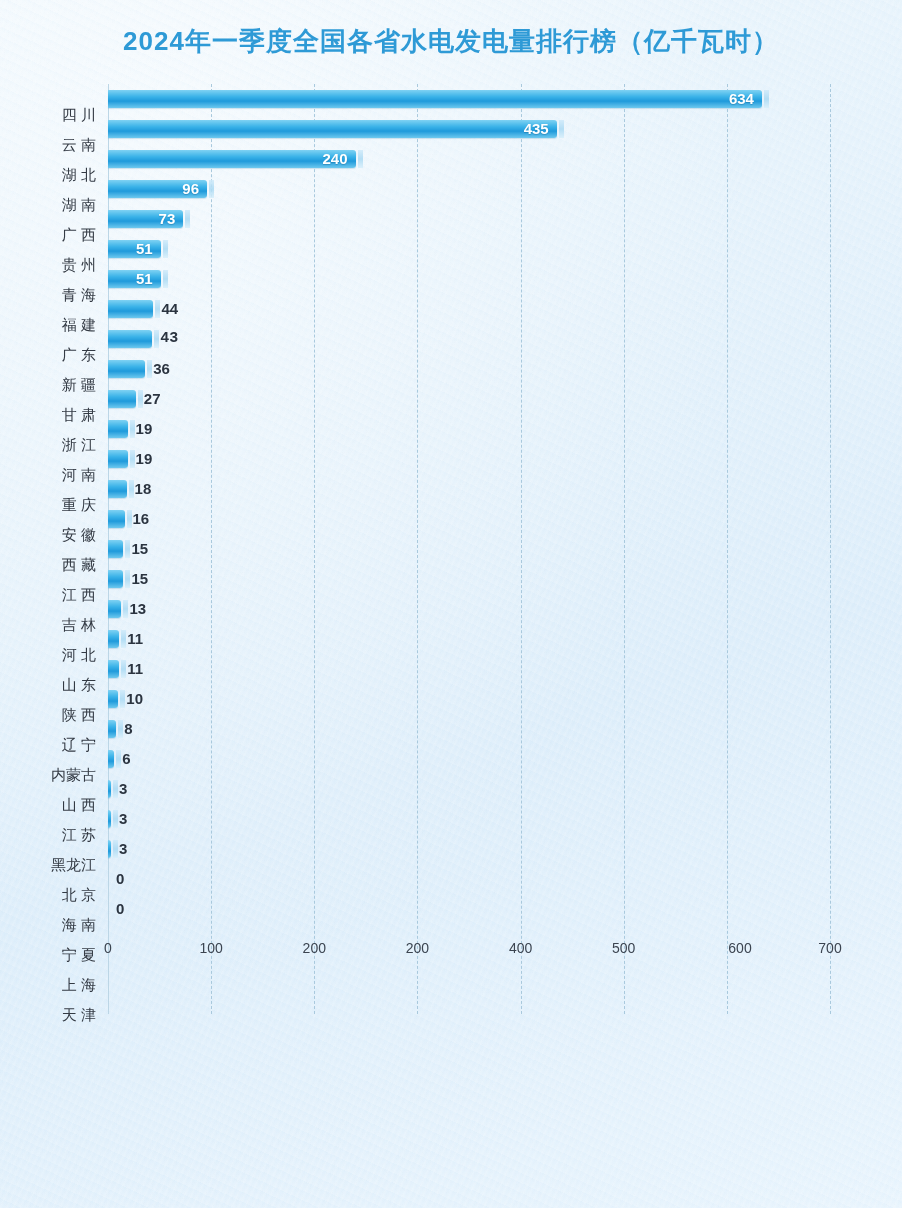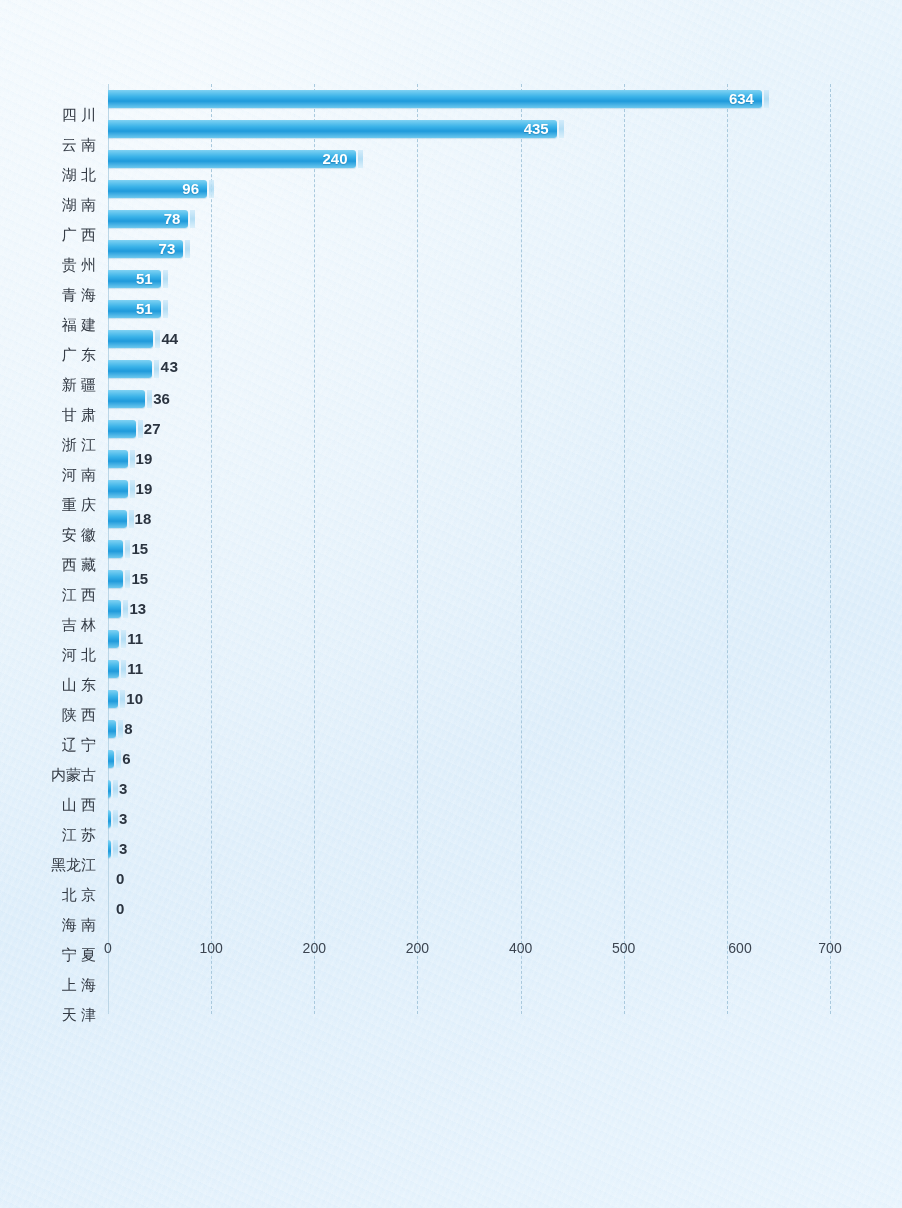--- a/index.html
+++ b/index.html
@@ -151,20 +151,21 @@
     color: #3b4450;
     font-family: "Liberation Sans", sans-serif;
   }
 </style>
 </head>
 <body>
 
 <div class="page">
   <div class="texture"></div>
 
+  <div class="chart-title">2024年一季度全国各省水电发电量排行榜（亿千瓦时）</div>
 
   <div class="plot">
     <div class="labels-col" id="labels-col">
         <div class="row">
           <div class="row-label">四 川</div>
         </div>
         <div class="row">
           <div class="row-label">云 南</div>
         </div>
         <div class="row">
@@ -281,25 +282,20 @@
             <div class="bar" style="width: 247.543px;"></div>
             <div class="bar-cap" style="left: 249.543px;"></div>
             <div class="bar-value inside" style="left: 239.543px; transform: translateX(-100%);">240</div>
           </div>
           <div class="bar-row">
             <div class="bar" style="width: 99.0171px;"></div>
             <div class="bar-cap" style="left: 101.017px;"></div>
             <div class="bar-value inside" style="left: 91.0171px; transform: translateX(-100%);">96</div>
           </div>
           <div class="bar-row">
-            <div class="bar" style="width: 80.4514px;"></div>
-            <div class="bar-cap" style="left: 82.4514px;"></div>
-            <div class="bar-value inside" style="left: 72.4514px; transform: translateX(-100%);">78</div>
-          </div>
-          <div class="bar-row">
             <div class="bar" style="width: 75.2943px;"></div>
             <div class="bar-cap" style="left: 77.2943px;"></div>
             <div class="bar-value inside" style="left: 67.2943px; transform: translateX(-100%);">73</div>
           </div>
           <div class="bar-row">
             <div class="bar" style="width: 52.6029px;"></div>
             <div class="bar-cap" style="left: 54.6029px;"></div>
             <div class="bar-value inside" style="left: 44.6029px; transform: translateX(-100%);">51</div>
           </div>
           <div class="bar-row">
@@ -334,20 +330,25 @@
           </div>
           <div class="bar-row">
             <div class="bar" style="width: 19.5971px;"></div>
             <div class="bar-cap" style="left: 21.5971px;"></div>
             <div class="bar-value" style="left: 27.5971px;">19</div>
           </div>
           <div class="bar-row">
             <div class="bar" style="width: 18.5657px;"></div>
             <div class="bar-cap" style="left: 20.5657px;"></div>
             <div class="bar-value" style="left: 26.5657px;">18</div>
+          </div>
+          <div class="bar-row">
+            <div class="bar" style="width: 16.5029px;"></div>
+            <div class="bar-cap" style="left: 18.5029px;"></div>
+            <div class="bar-value" style="left: 24.5029px;">16</div>
           </div>
           <div class="bar-row">
             <div class="bar" style="width: 15.4714px;"></div>
             <div class="bar-cap" style="left: 17.4714px;"></div>
             <div class="bar-value" style="left: 23.4714px;">15</div>
           </div>
           <div class="bar-row">
             <div class="bar" style="width: 15.4714px;"></div>
             <div class="bar-cap" style="left: 17.4714px;"></div>
             <div class="bar-value" style="left: 23.4714px;">15</div>

